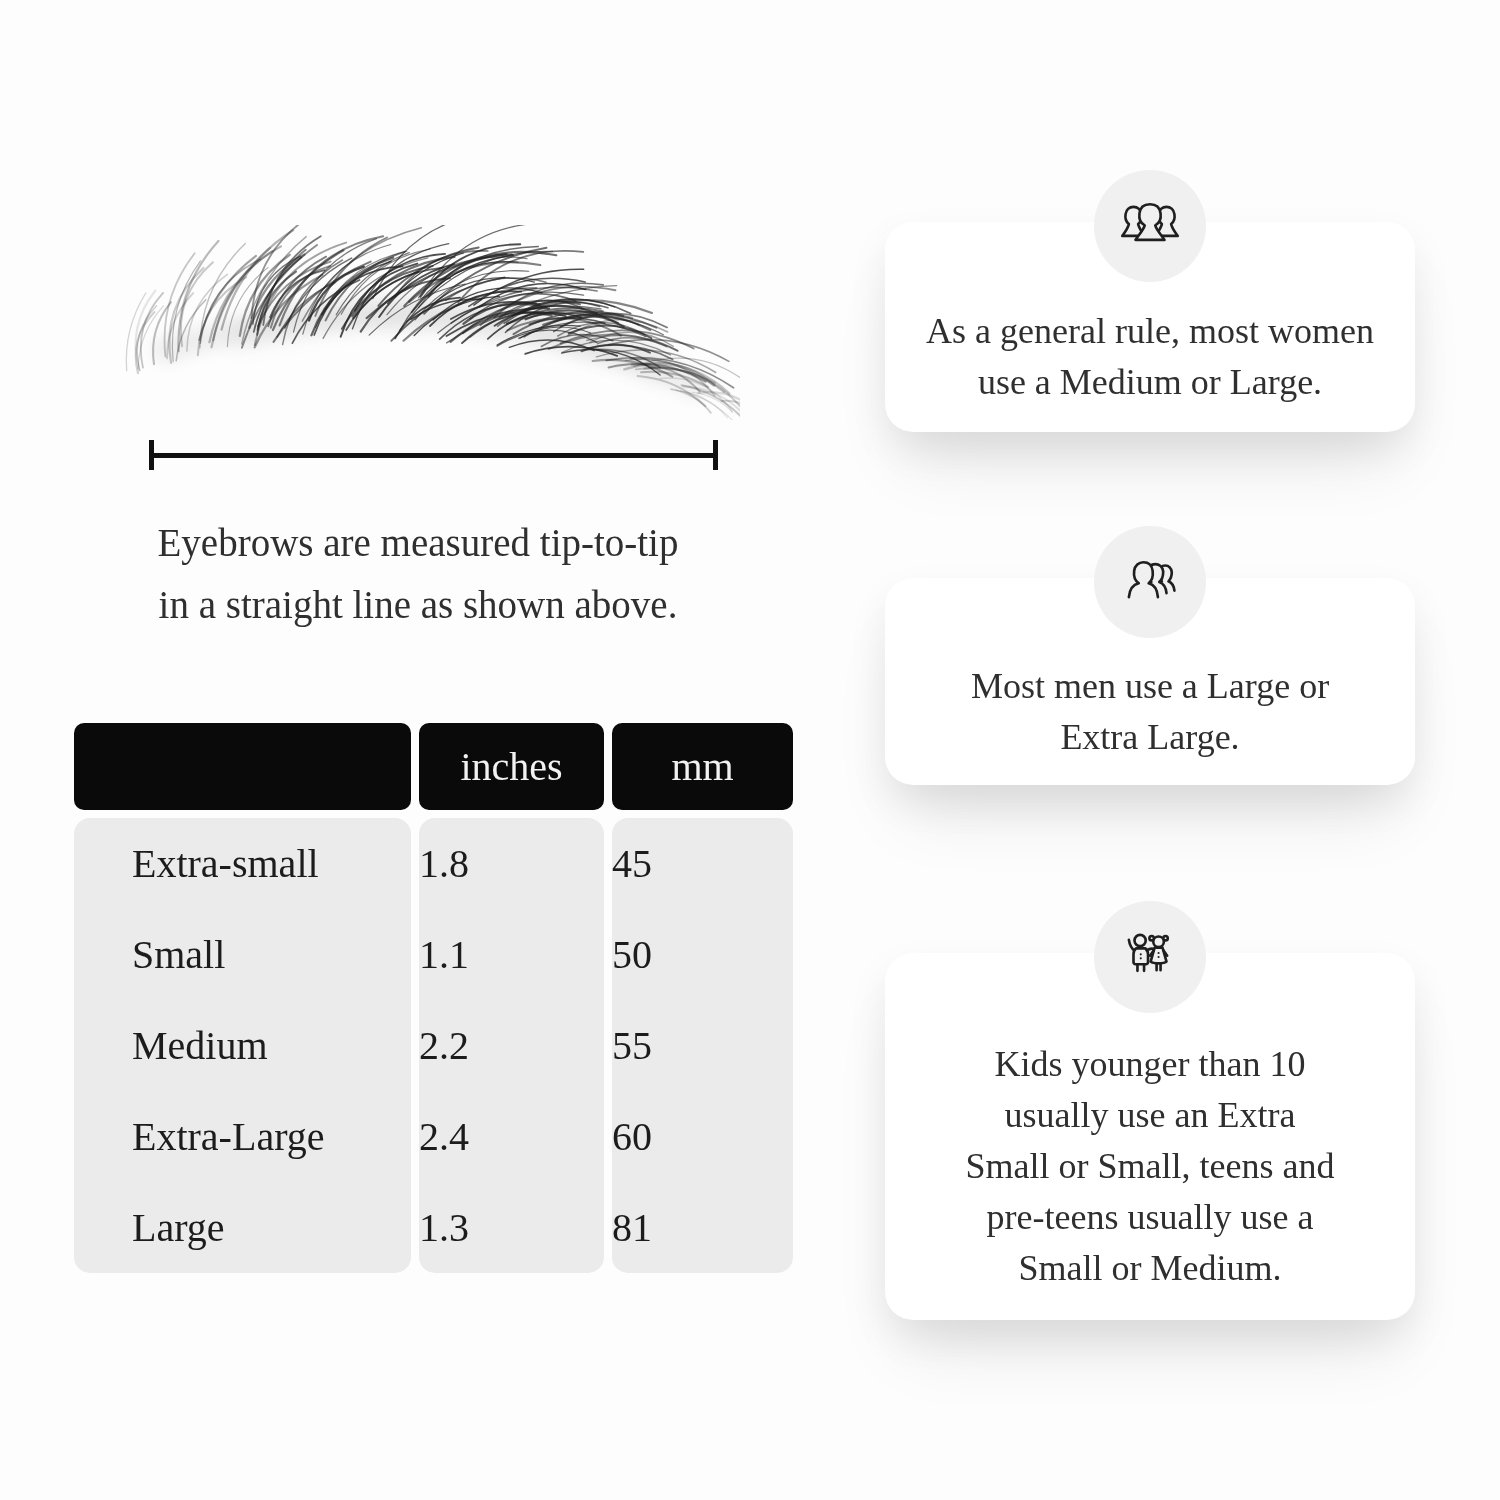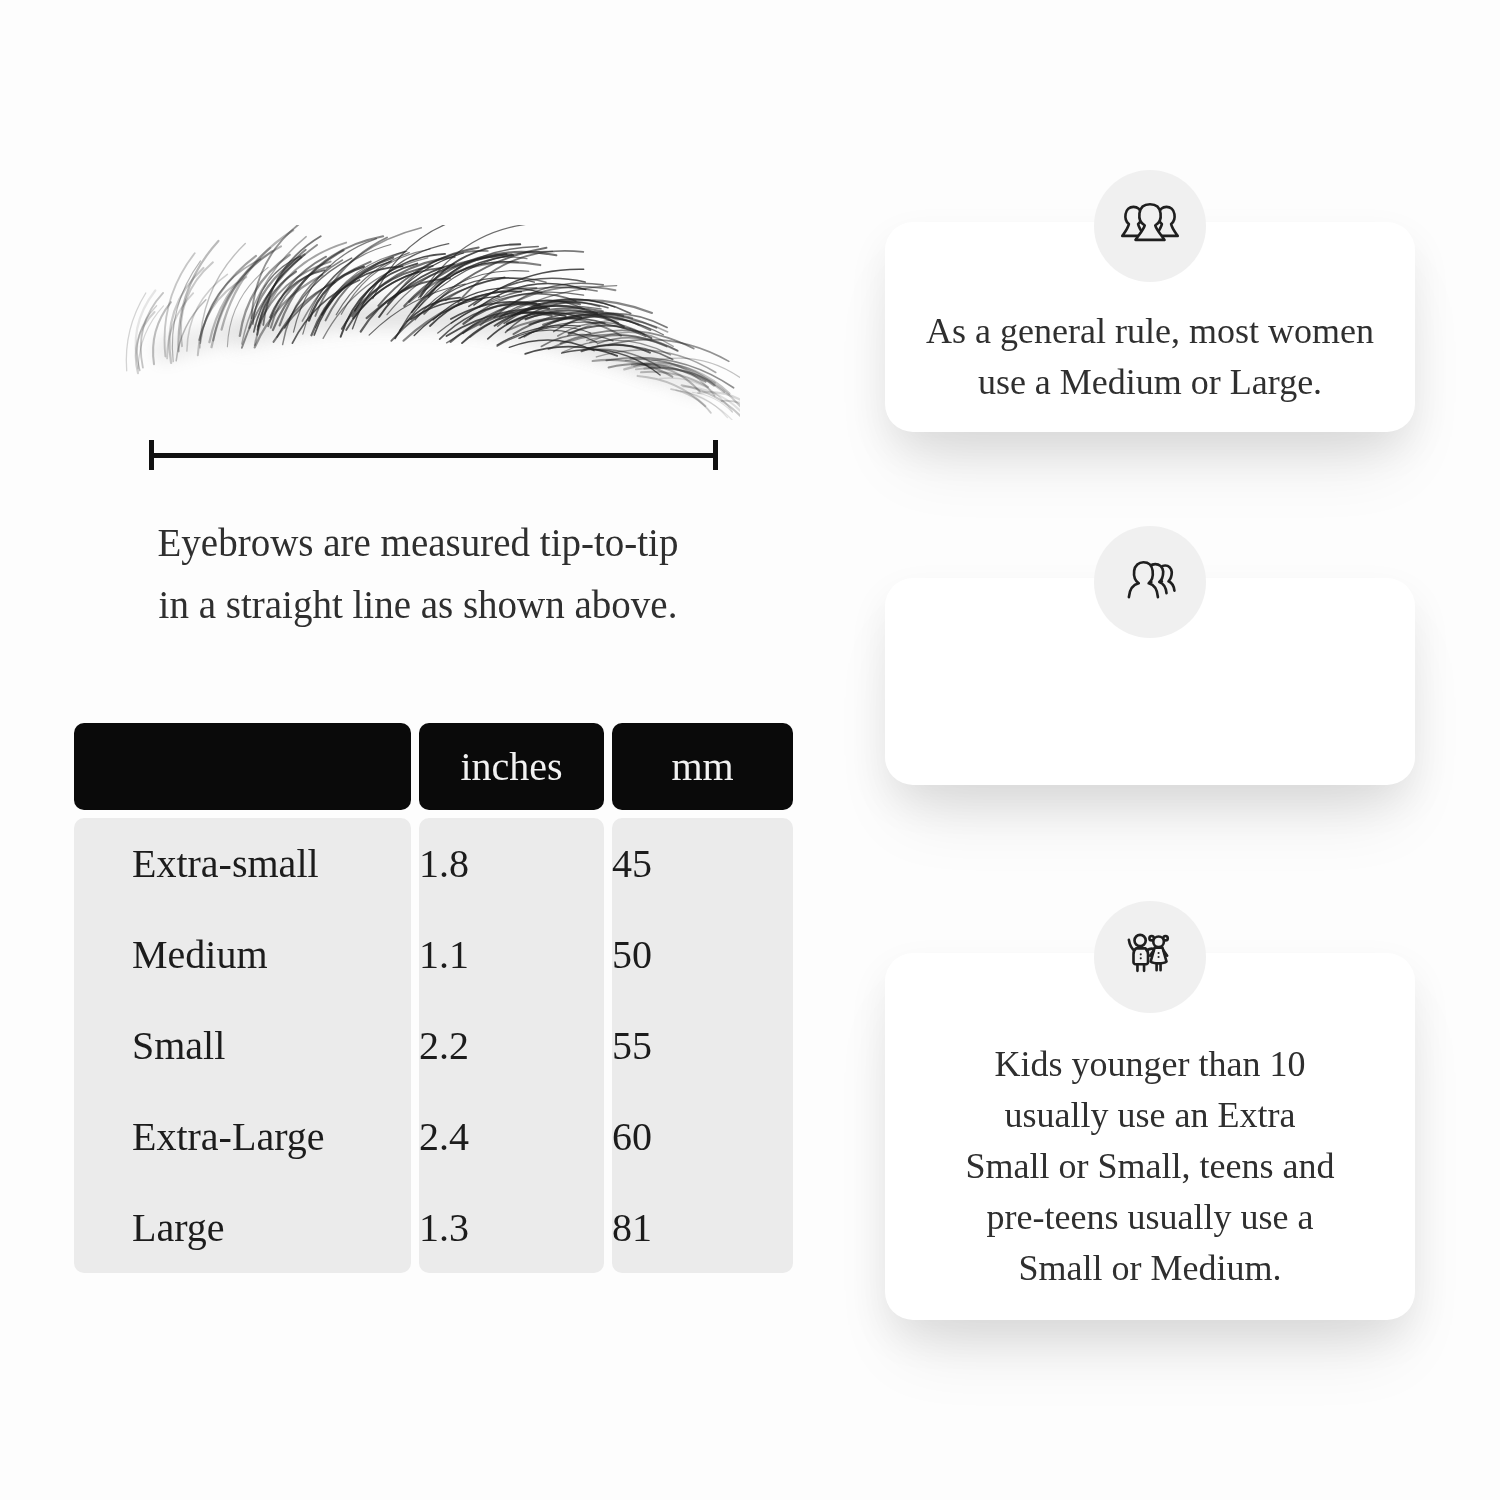--- a/index.html
+++ b/index.html
@@ -26,21 +26,21 @@
   }
   
   .size-table{position:absolute;left:74px;top:723px;width:654px;}
   .thead,.tbody{display:grid;grid-template-columns:337px 185px 181px;gap:8px;}
   .tbody{margin-top:8px;}
   .th{
     height:87px;background:var(--table-header-bg,#0a0a0a);color:var(--table-header-text,#f2f2f2);
     border-radius:10px;display:flex;align-items:center;justify-content:center;font-size:40px;
   }
   .tcol{
-    height:455px;background:var(--table-row-bg,#ebebeb);border-radius:10px;
+    height:455px;background:var(--table-row-bg,#ebebeb);border-radius:16px;
     display:grid;grid-template-rows:repeat(5,1fr);align-items:center;font-family:Liberation Serif, serif;
   }
   .cell{font-size:40px;color:#1c1c1c;}
   .tcol-labels .cell{padding-left:58px;}
   .tcol-num .cell{}
   
   .card{
     position:absolute;left:885px;width:530px;box-sizing:border-box;
     background:var(--card-bg,#ffffff);border-radius:28px;
     box-shadow:0 18px 40px rgba(0,0,0,0.07),0 45px 70px -20px rgba(0,0,0,0.10);
@@ -258,22 +258,22 @@
 
   <div class="size-table">
     <div class="thead">
       <div class="th"></div>
       <div class="th">inches</div>
       <div class="th">mm</div>
     </div>
     <div class="tbody">
       <div class="tcol tcol-labels">
         <div class="cell">Extra-small</div>
+        <div class="cell">Small</div>
         <div class="cell">Medium</div>
-        <div class="cell">Small</div>
         <div class="cell">Extra-Large</div>
         <div class="cell">Large</div>
       </div>
       <div class="tcol tcol-num">
         <div class="cell">1.8</div>
         <div class="cell">1.1</div>
         <div class="cell">2.2</div>
         <div class="cell">2.4</div>
         <div class="cell">1.3</div>
       </div>
@@ -300,20 +300,22 @@
   </div>
 
   <div class="card card-2">
     <div class="badge">
       <svg viewBox="0 0 100 100" aria-hidden="true">
         <path class="icon-fill" d="M 58 63 C 59 55 62 51 68 49 C 65 47 63 41 64 35 C 64 29 68 25 73 25 C 79 25 82 29 83 35 C 83 41 81 46 78 49 C 83 51 86 55 87 63"></path>
         <path class="icon-fill" d="M 40 67 C 41 57 45 52 52 50 C 48 47 46 41 47 34 C 48 27 52 23 58 23 C 64 23 69 27 70 34 C 70 41 68 47 64 50 C 70 52 74 57 75 67"></path>
         <path class="icon-fill" d="M 18 73 C 19 60 25 54 33 52 C 27 48 25 41 26 33 C 27 25 33 20 40 20 C 48 20 53 25 54 33 C 55 41 53 48 48 52 C 56 54 61 60 62 73"></path>
       </svg>
     </div>
+    <div class="card-text">Most men use a Large or
+Extra Large.</div>
   </div>
 
   <div class="card card-3">
     <div class="badge">
       <svg viewBox="0 0 100 100" aria-hidden="true">
         <path class="icon-line" d="M 27 41 C 22 37 19 31 18 24"></path>
         <circle class="icon-fill" cx="35" cy="25" r="8.5"></circle>
         <path class="icon-fill" d="M 29 37 C 26 39 25 42 25 46 L 25 58 C 25 59.5 26.5 61 28 61 L 44 61 C 45.5 61 47 59.5 47 58 L 47 46 C 47 42 46 39 43 37 Z"></path>
         <path class="icon-line" d="M 45 40 C 50 36.5 55 36.5 59 39.5"></path>
         <path class="icon-line" d="M 31 61 L 31 71 M 41 61 L 41 71"></path>

